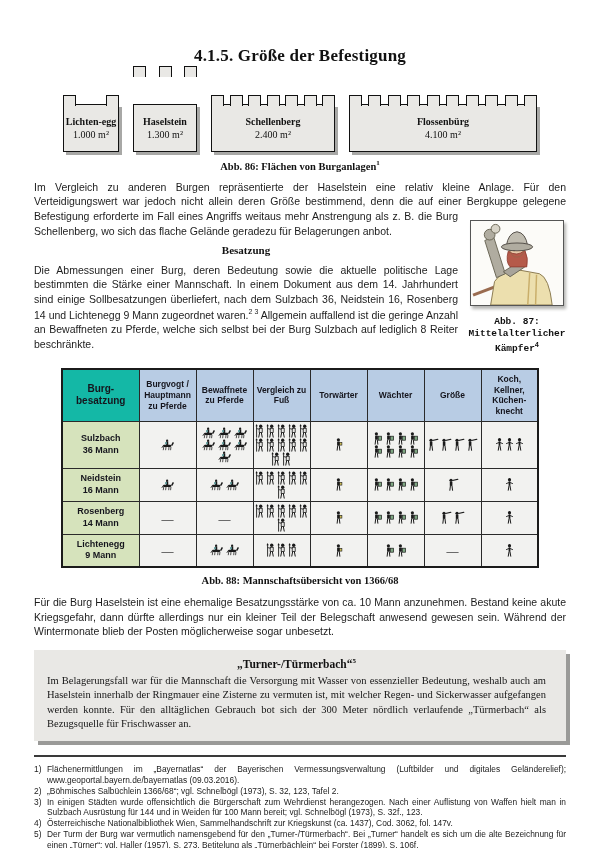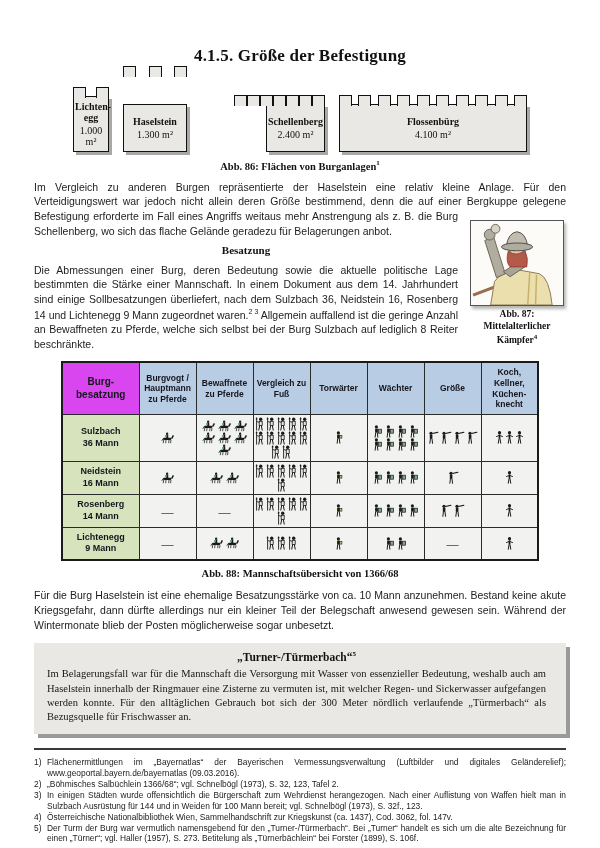--- a/index.html
+++ b/index.html
@@ -50,41 +50,41 @@
     float:right; width:98px; margin:0 0 2px 10px;
     padding-top:40px; shape-outside:inset(40px 0 0 0);
     text-align:center;
   }
   .knight-frame {
     width:94px; height:86px; background:#fcfbf8;
     border:1px solid #555; box-shadow:2px 3px 3px #b5b5b3;
     display:block; margin:0 auto;
   }
   .knight-caption {
-    font-family:Liberation Serif, serif; font-weight:bold;
-    font-size:9.5px; line-height:1.35; margin-top:2px; color:#111; text-align:center;
+    font-family:Liberation Mono, monospace; font-weight:bold;
+    font-size:9.5px; line-height:1.35; margin-top:10px; color:#111; text-align:center;
   }
   .sub-heading {
     font-family:"Liberation Serif", serif; font-weight:bold;
     font-size:11px; text-align:center; margin:5px 0 4px 0; color:#111;
   }
   .clear { clear:both; }
   
   .garrison-table {
     border-collapse:collapse; margin:10px auto 0 auto;
     width:478px; border:2px solid #1b1b1b; table-layout:fixed;
   }
   .garrison-table th, .garrison-table td {
     border:1px solid #2a2a2a; text-align:center; vertical-align:middle;
   }
   .garrison-table thead th {
     background:#b8cce4; font-size:8.5px; font-weight:bold;
     padding:4px 2px; line-height:1.25; height:46px; color:#15151d;
   }
-  .garrison-table thead th.burg-col { background:#d946ef; font-size:10px; width:77px; }
+  .garrison-table thead th.burg-col { background:#14b8a6; font-size:10px; width:77px; }
   .garrison-table tbody th {
     background:#d6e3bc; font-size:9px; font-weight:bold;
     padding:4px 2px; line-height:1.3; color:#15151d;
   }
   .garrison-table tbody td { background:#f2f2f0; padding:2px 1px; }
   .icon-cell { display:flex; flex-wrap:wrap; justify-content:center; align-items:center; gap:0 1px; }
   .dash { font-size:12px; color:#222; font-family:"Liberation Serif", serif; }
   
   .after-table-par { margin-top:9px; font-size:10.5px; line-height:1.4; text-align:justify; }
   
@@ -157,42 +157,42 @@
       <path d="M4 7.8 L3.2 12.6 M5 7.8 L5.8 12.6" stroke="#1a1a1a" stroke-width="1" fill="none"></path>
     </symbol>
   </defs>
 </svg>
 
 <div class="page">
 
   <h1 class="doc-title">4.1.5. Größe der Befestigung</h1>
 
   <div class="castle-diagram">
-      <div class="castle" style="width: 36px;">
+      <div class="castle" style="width: 56px;">
         <div class="merlons">
           <div class="merlon"></div>
           <div class="merlon"></div>
         </div>
         <div class="castle-body">
           <div class="castle-name">Lichten-egg</div>
           <div class="castle-area">1.000 m²</div>
         </div>
       </div>
       <div class="castle" style="width: 64px; gap: 29px;">
         <div class="merlons">
           <div class="merlon"></div>
           <div class="merlon"></div>
           <div class="merlon"></div>
         </div>
         <div class="castle-body">
           <div class="castle-name">Haselstein</div>
           <div class="castle-area">1.300 m²</div>
         </div>
       </div>
-      <div class="castle" style="width: 124px; align-items: flex-end;">
+      <div class="castle" style="width: 124px;">
         <div class="merlons">
           <div class="merlon"></div>
           <div class="merlon"></div>
           <div class="merlon"></div>
           <div class="merlon"></div>
           <div class="merlon"></div>
           <div class="merlon"></div>
           <div class="merlon"></div>
         </div>
         <div class="castle-body">

